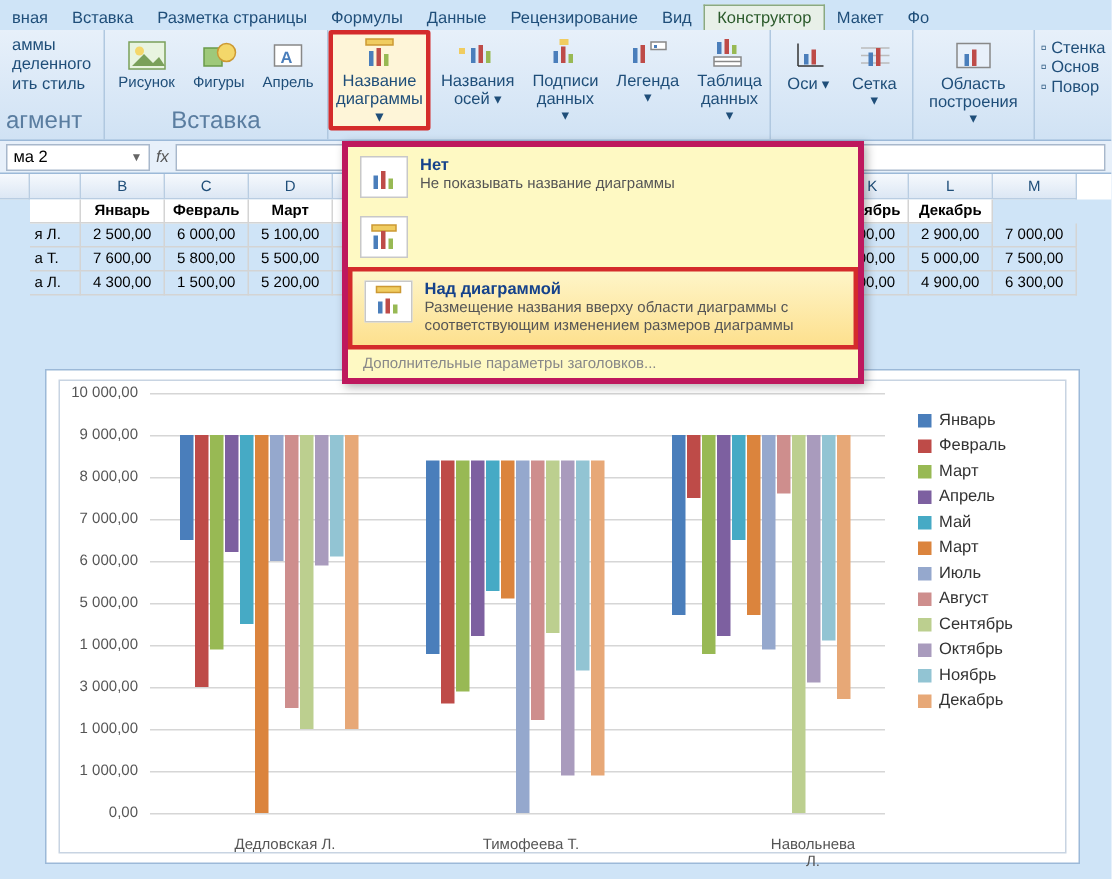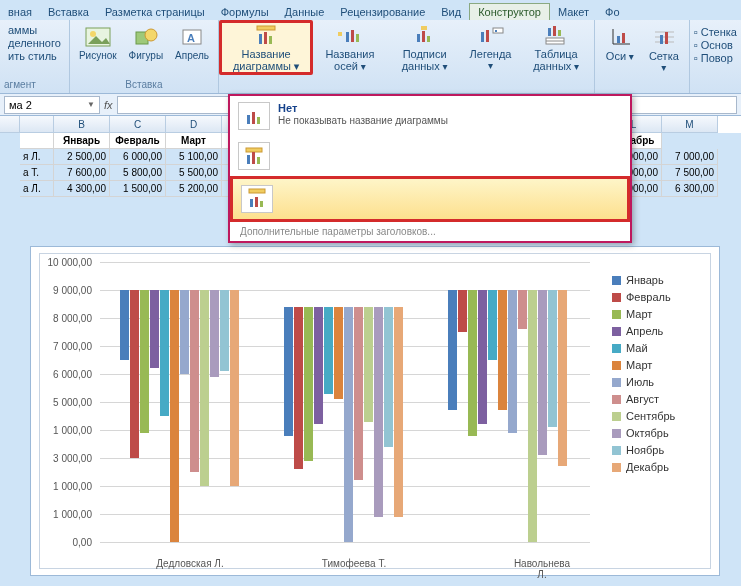--- a/index.html
+++ b/index.html
@@ -7,39 +7,39 @@
 .tabs{background:#cfe4f7;height:20px;display:flex;align-items:flex-end;padding-left:0}
 .tab{padding:2px 8px;color:#1f4e79;cursor:pointer}
 .tab.active{background:#e8f0e8;border:1px solid #8aa981;border-bottom:none;color:#2b5a2b}
 .ribbon{background:linear-gradient(#e7f0fa,#d0e2f4);border-bottom:1px solid #9cb9d8;height:74px;display:flex}
 .group{border-right:1px solid #b0c8e0;padding:2px 4px;display:flex;flex-direction:column;justify-content:space-between;align-items:center}
 .group-items{display:flex;gap:2px;align-items:flex-start}
 .btn{display:flex;flex-direction:column;align-items:center;padding:2px 4px;cursor:pointer;border:1px solid transparent;border-radius:2px}
 .btn.highlighted{background:#fef5d8;border:3px solid #d42b2b;padding:0 2px}
 .btn .ico{width:32px;height:24px;display:flex;align-items:center;justify-content:center;margin-bottom:1px}
 .btn-label{font-size:10px;color:#1f4e79;text-align:center;line-height:1.1}
-.group-name{font-size:10px;color:#5a7da0;text-align:right;padding:1px 0}
+.group-name{font-size:16px;color:#5a7da0;text-align:right;padding:1px 0}
 .side-list{display:flex;flex-direction:column;gap:1px;padding:2px 4px;font-size:10px;color:#1f4e79}
 .side-item{display:flex;align-items:center;gap:3px}
 .formulabar{background:#e7f0fa;border-bottom:1px solid #9cb9d8;height:22px;display:flex;align-items:center;gap:4px;padding:0 4px}
 .namebox{width:96px;height:18px;background:#fff;border:1px solid #a8b8cc;display:flex;align-items:center;padding:0 4px}
 .namebox .dd{margin-left:auto;color:#666;font-size:8px}
 .fx{font-style:italic;color:#555;font-size:11px}
 .fxinput{flex:1;height:18px;background:#fff;border:1px solid #a8b8cc}
 .sheet{background:#fff;position:relative}
 .colheads{display:flex}
 .ch{height:17px;background:linear-gradient(#f6f9fd,#dce7f4);border-right:1px solid #b9cde2;border-bottom:1px solid #b9cde2;text-align:center;font-size:10px;color:#1f4e79;line-height:17px}
 .ch.corner{width:20px}
 .cells{position:absolute;left:20px;top:17px}
 .row{display:flex}
 .cell{height:16px;border-right:1px solid #d4d4d4;border-bottom:1px solid #d4d4d4;font-size:10px;padding:0 3px;line-height:15px;overflow:hidden;white-space:nowrap}
 .cell.header{font-weight:bold;text-align:center;background:#fff}
-.cell.num{text-align:right}
+.cell.num{text-align:center}
 .cell.namecol{text-align:left}
-.dropdown{position:absolute;left:228px;top:94px;width:404px;background:#ffffff;border:2px solid #be185d;box-shadow:2px 2px 6px rgba(0,0,0,.3);z-index:50}
+.dropdown{position:absolute;left:228px;top:94px;width:348px;background:#fef9c3;border:4px solid #be185d;box-shadow:2px 2px 6px rgba(0,0,0,.3);z-index:50}
 .dd-item{display:flex;gap:8px;padding:6px 8px;border-bottom:0}
 .dd-item.option2{border:3px solid #d42b2b;background:linear-gradient(#fef5c8,#fde08e)}
 .dd-icon{width:32px;height:28px;background:#fff;border:1px solid #c8c8c8;display:flex;align-items:center;justify-content:center;flex-shrink:0}
 .dd-text{flex:1}
 .dd-title{font-weight:bold;font-size:11px;color:#15428b;margin-bottom:1px}
 .dd-desc{font-size:10px;color:#555;line-height:1.2}
 .chart{position:absolute;left:30px;top:246px;width:690px;height:330px;background:#fff;border:1px solid #9cb9d8}
 .chart-inner{position:absolute;left:8px;top:6px;right:8px;bottom:6px;border:1px solid #c8d4e2}
 .plot{position:absolute;left:60px;top:8px;width:490px;height:280px}
 .ygrid{position:absolute;left:0;right:0;border-top:1px solid #d6d6d6}
@@ -195,20 +195,34 @@
               <line x1="3" y1="16" x2="22" y2="16" stroke="#bbb"></line>
               <rect x="8" y="9" width="3" height="9" fill="#4a7ebb"></rect>
               <rect x="13" y="6" width="3" height="12" fill="#be4b48"></rect>
             </svg>
           </div>
         <div class="btn-label"><span>Сетка</span> ▾</div>
       </div>
     </div>
     <div class="group-name"></div>
   </div>
+  <div class="group">
+    <div class="group-items">
+      <div class="btn">
+        <div class="ico">
+            <svg width="28" height="22">
+              <rect x="3" y="3" width="22" height="16" fill="#e8f0fa" stroke="#888"></rect>
+              <rect x="8" y="10" width="3" height="8" fill="#4a7ebb"></rect>
+              <rect x="13" y="7" width="3" height="11" fill="#be4b48"></rect>
+            </svg>
+          </div>
+        <div class="btn-label"><span>Область построения</span> ▾</div>
+      </div>
+    </div>
+  </div>
   <div class="side-list" style="padding-top:6px">
     <div class="side-item">▫ <span>Стенка</span></div>
     <div class="side-item">▫ <span>Основ</span></div>
     <div class="side-item">▫ <span>Повор</span></div>
   </div>
 </div>
 
 <div class="formulabar">
   <div class="namebox">
       <span>ма 2</span>
@@ -323,20 +337,24 @@
       </div>
   </div>
   <div class="dd-item option2">
     <div class="dd-icon">
         <svg width="26" height="22">
           <rect x="5" y="1" width="16" height="4" fill="#f0cc60" stroke="#cc9933"></rect>
           <rect x="6" y="11" width="3" height="8" fill="#4a7ebb"></rect>
           <rect x="11" y="9" width="3" height="10" fill="#be4b48"></rect>
           <rect x="16" y="13" width="3" height="6" fill="#98b954"></rect>
         </svg>
+      </div>
+    <div class="dd-text">
+        <div class="dd-title">Над диаграммой</div>
+        <div class="dd-desc">Размещение названия вверху области диаграммы с соответствующим изменением размеров диаграммы</div>
       </div>
   </div>
   <div class="dd-item" style="color:#888;font-size:10px;padding:4px 10px">Дополнительные параметры заголовков...</div>
 </div>
 
 <div class="chart">
   <div class="chart-inner">
     <div class="plot" id="plot">
         <div class="ygrid" style="top:280px"></div>
         <div class="ylabel" style="top:280px">0,00</div>

